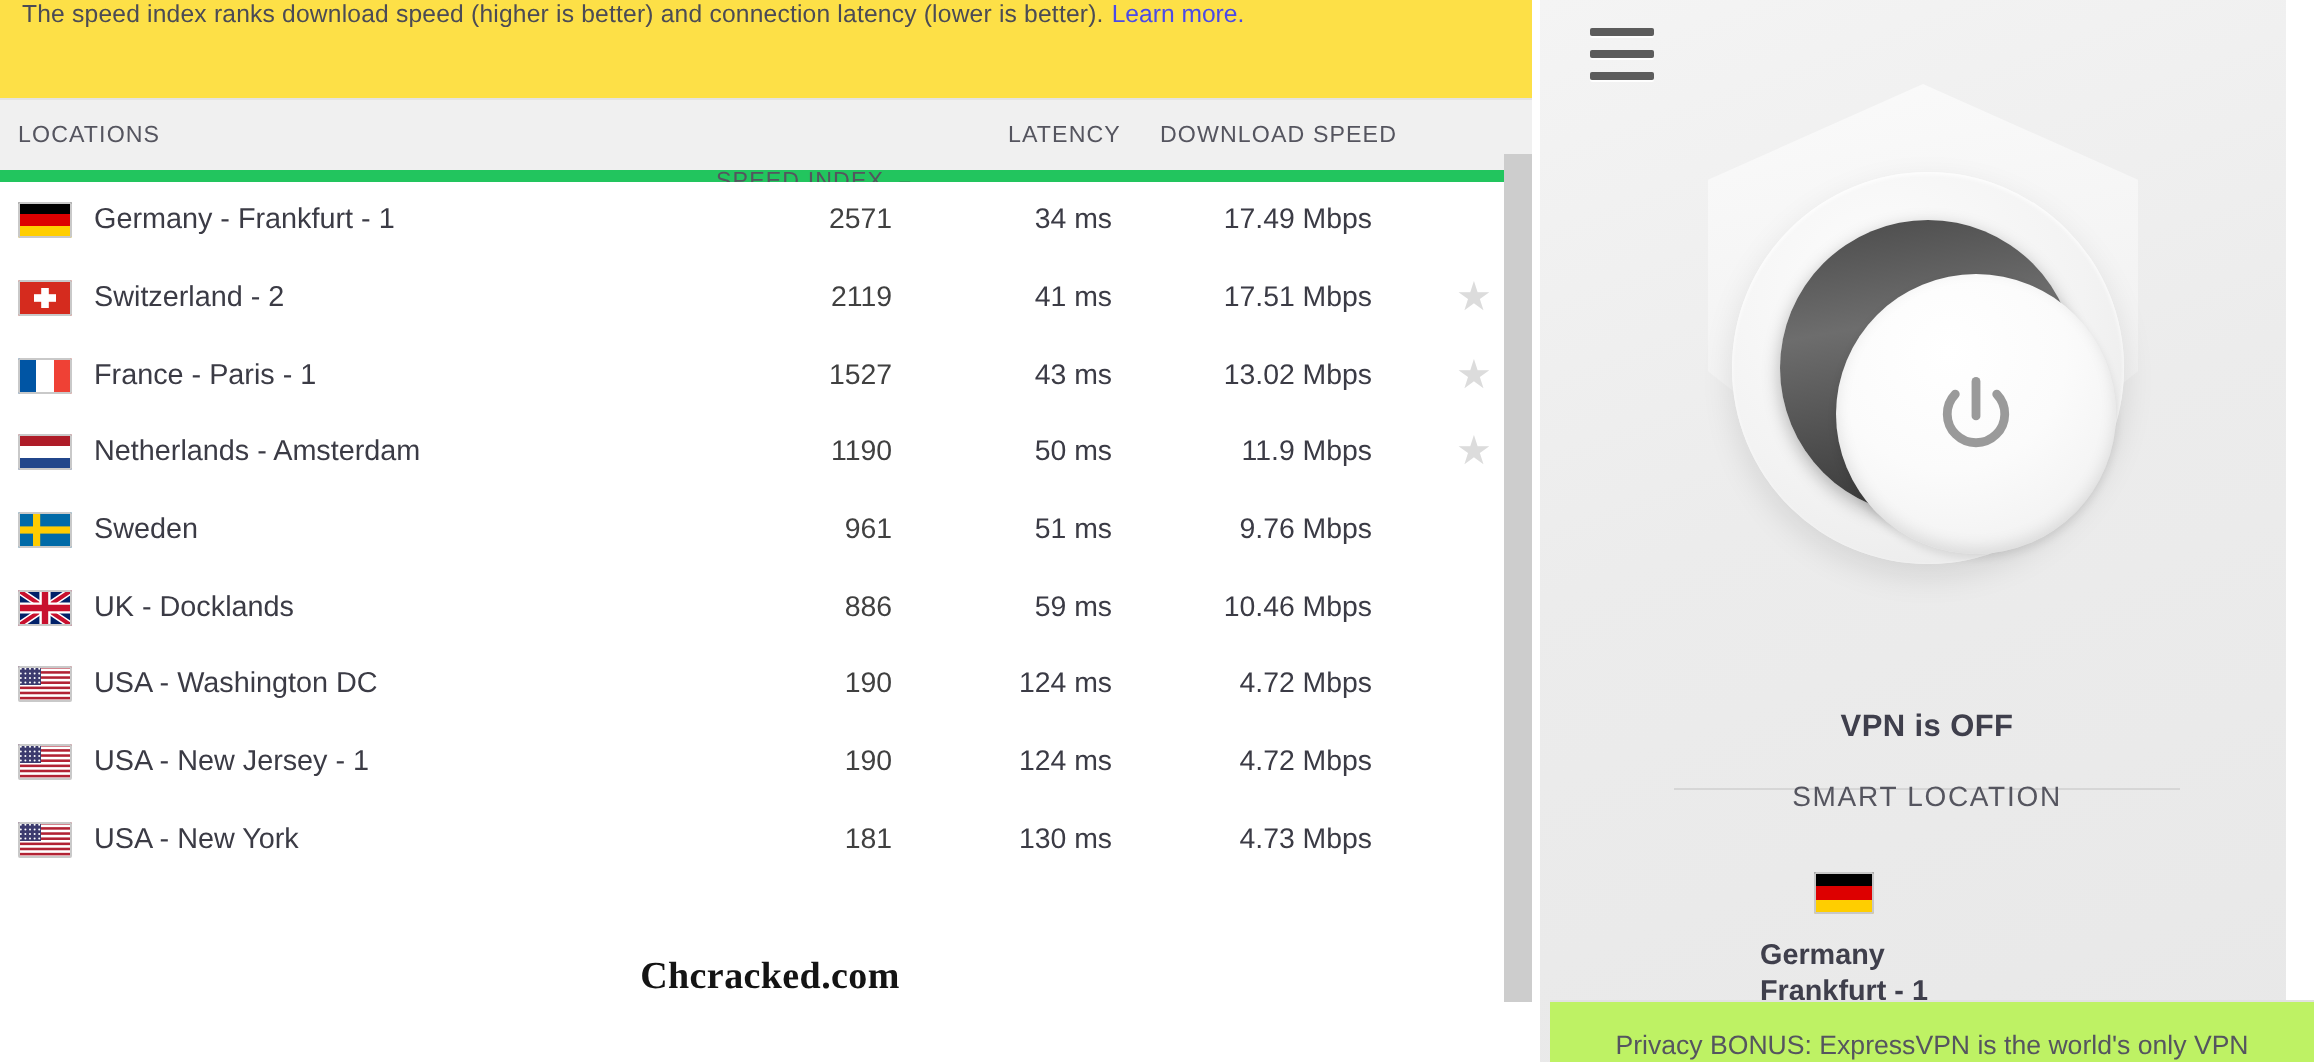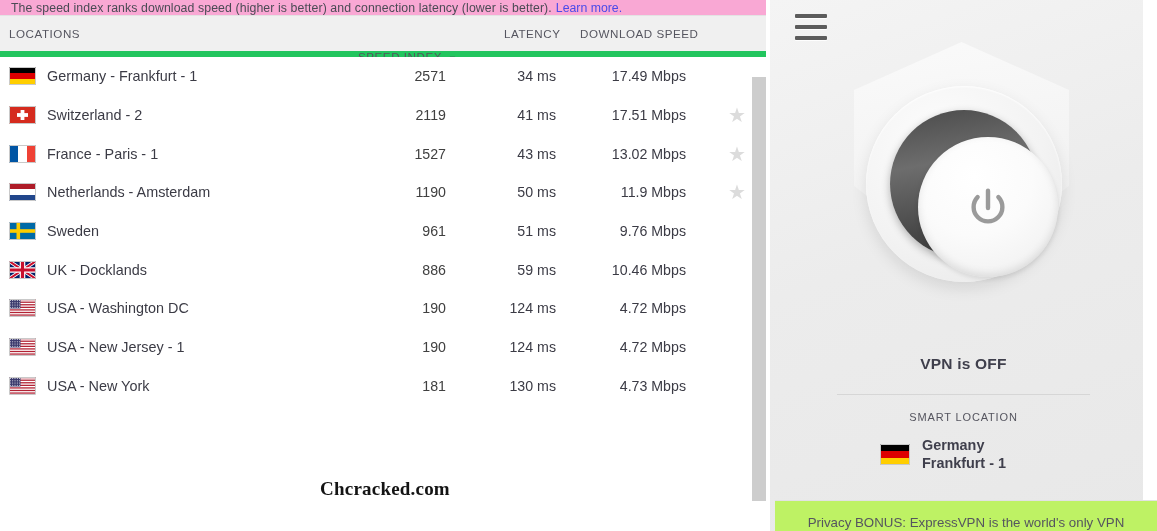--- a/index.html
+++ b/index.html
@@ -10,21 +10,21 @@
     -webkit-font-smoothing:antialiased;
   }
   .app{position:relative;width:1157px;height:531px;display:flex;}
 
   
   .left{
     position:relative;width:770px;height:531px;background:#ffffff;
     overflow:hidden;
   }
   .infobar{
-    height:15px;background:#f9a8d4;display:flex;align-items:flex-end;
+    height:49px;background:#fde047;display:flex;align-items:flex-start;
     padding-left:11px;box-sizing:border-box;
   }
   .infobar .txt{font-size:12.3px;color:#4b4b55;letter-spacing:.1px;}
   .infobar .lnk{font-size:12.3px;color:#4a4ae8;margin-left:4px;cursor:pointer;}
 
   .thead{
     height:42px;background:#f0f0f0;border-top:1px solid #e3e3e3;
     border-bottom:6px solid #22c55e;
     display:flex;align-items:center;box-sizing:border-box;
     position:relative;
@@ -121,26 +121,26 @@
 
   .vpnstatus{
     position:absolute;left:0;top:355px;width:387px;text-align:center;
     font-size:15.5px;font-weight:bold;color:#3f3f4c;letter-spacing:.2px;
   }
   .hr{
     position:absolute;left:67px;top:394px;width:253px;height:1px;
     background:#d6d6d6;
   }
   .smartlabel{
-    position:absolute;left:0;top:411px;width:387px;text-align:center;
-    font-size:11px;color:#55555f;letter-spacing:.85px;
+    position:absolute;left:0;top:390px;width:387px;text-align:center;
+    font-size:14px;color:#55555f;letter-spacing:.85px;
   }
   .smartloc{
     position:absolute;left:110px;top:436px;display:flex;align-items:center;
-    gap:12px;cursor:pointer;
+    gap:12px;cursor:pointer;flex-direction:column;
   }
   .smartloc .flag{width:30px;height:21px;}
   .smartloc .names{line-height:1.28;}
   .smartloc .n1{font-size:14.4px;font-weight:bold;color:#3f3f4c;}
   .smartloc .n2{font-size:14.4px;font-weight:bold;color:#3f3f4c;}
 
   .bonusbar{
     position:absolute;left:775px;top:500px;width:382px;height:31px;
     background:#bef264;border-top:1px solid #e2e2e2;overflow:hidden;
   }

